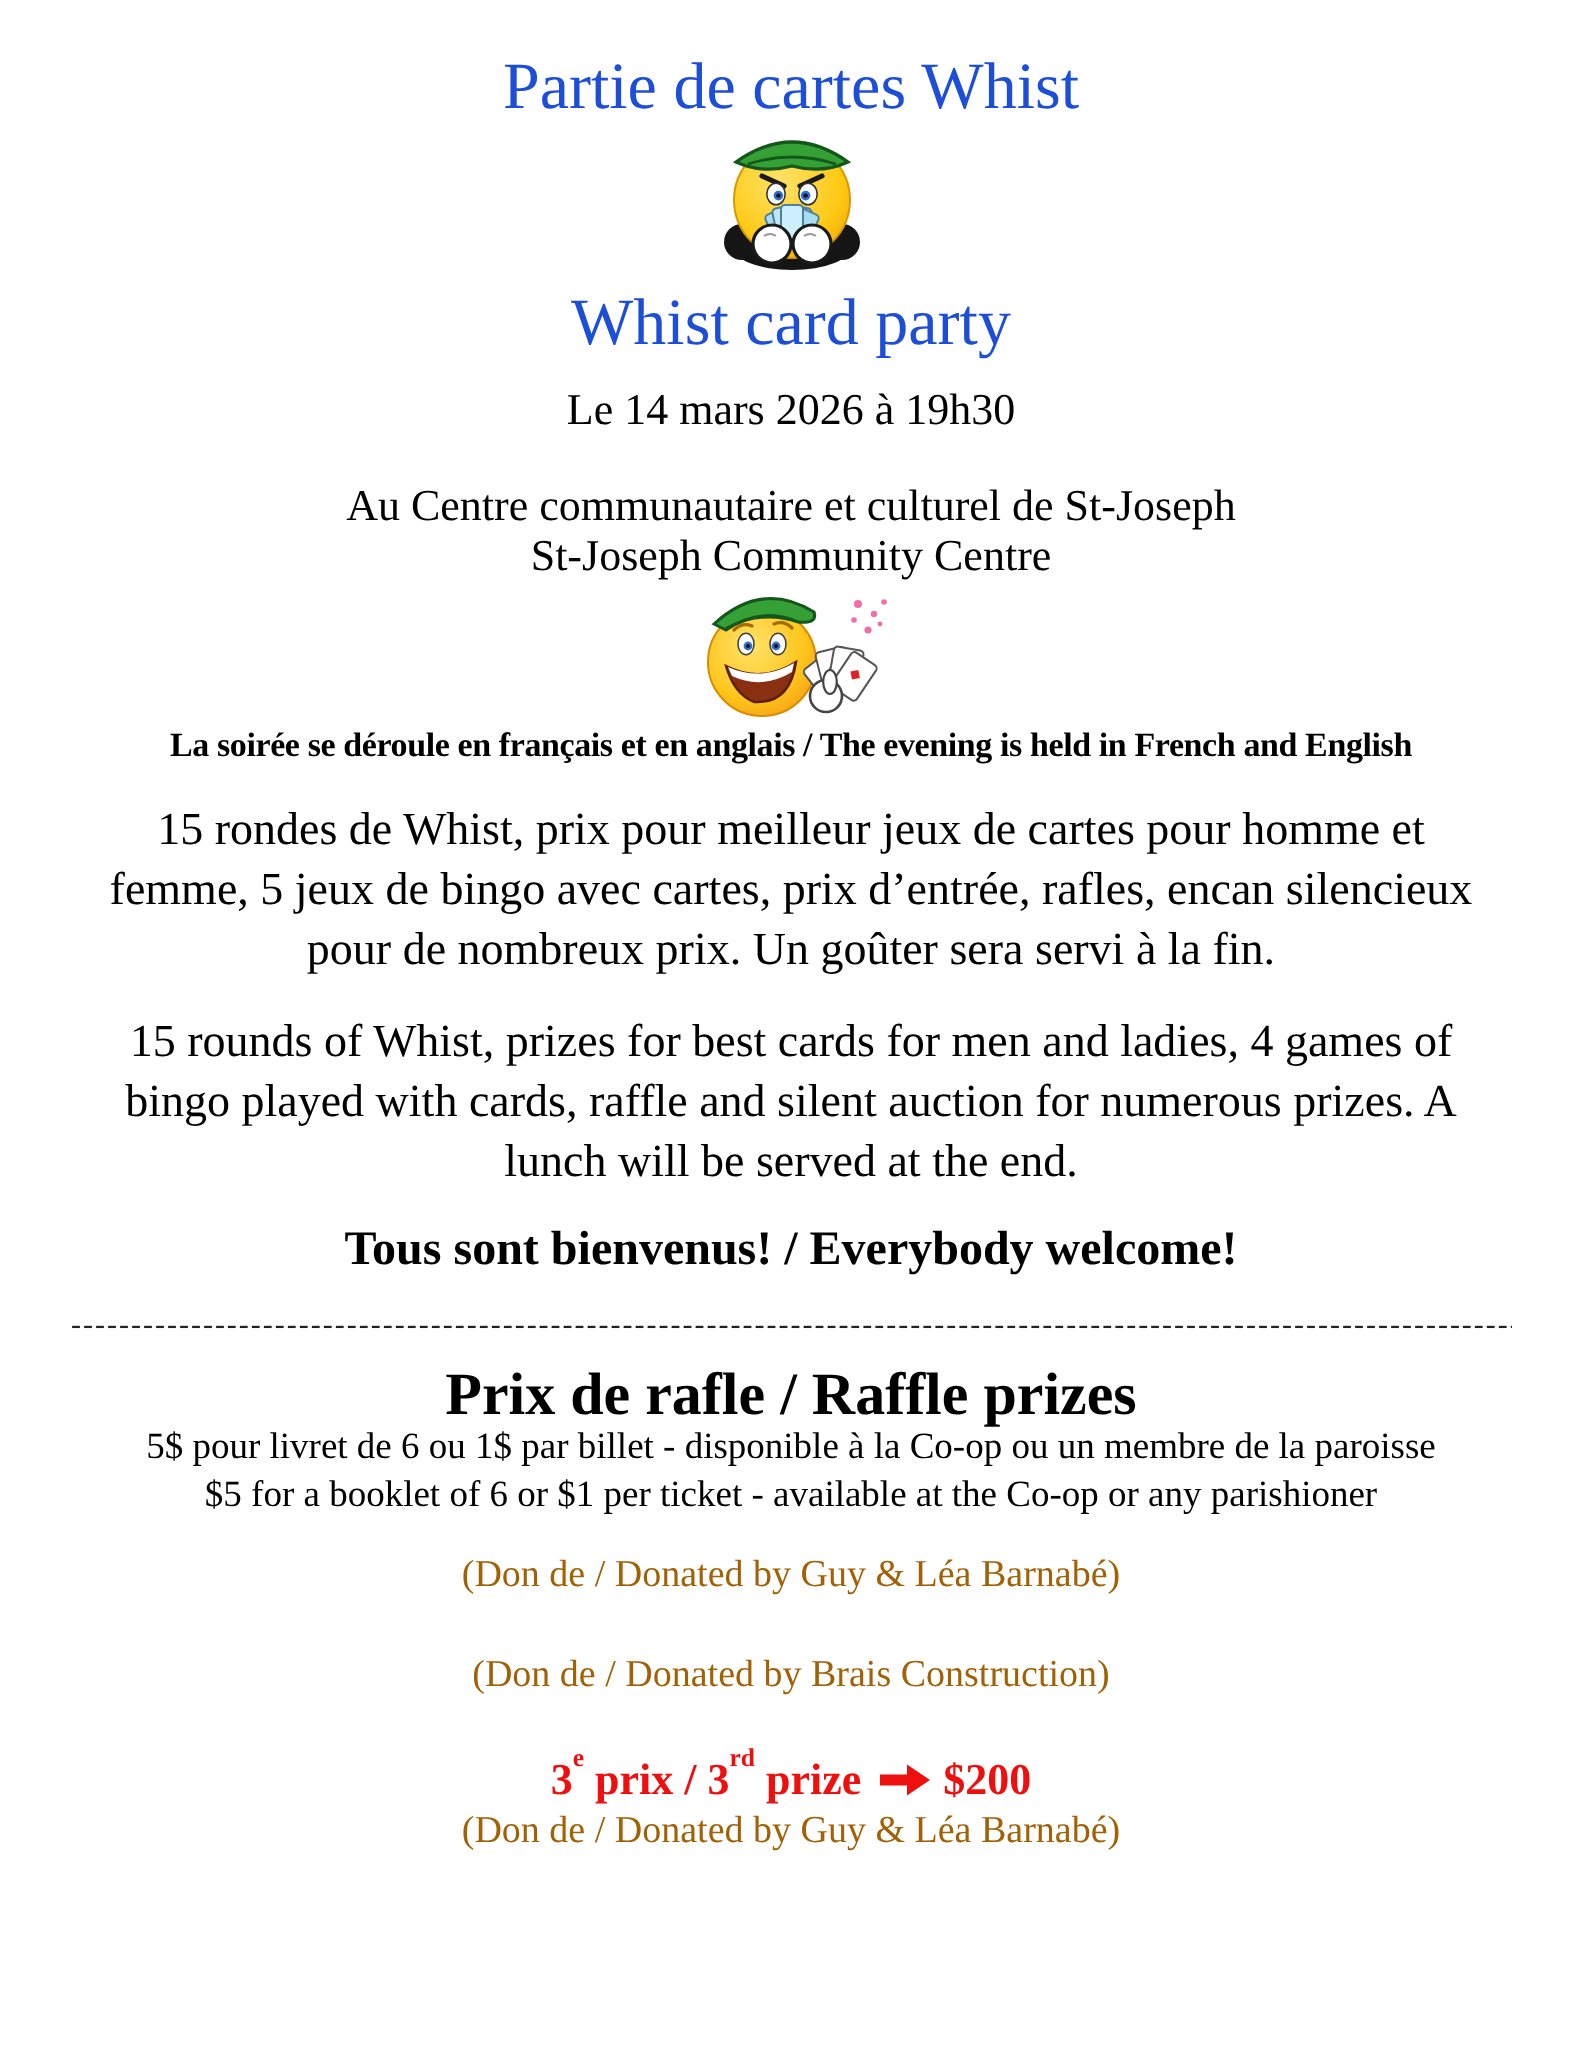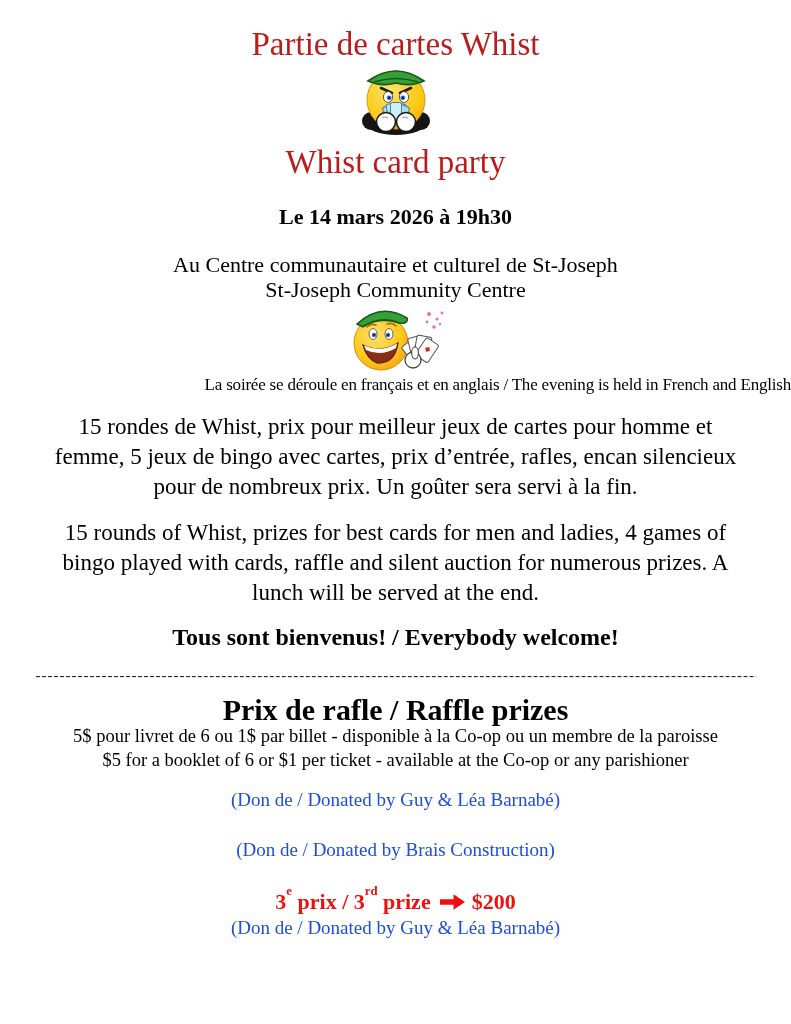--- a/index.html
+++ b/index.html
@@ -4,32 +4,32 @@
 <style>
   html,body{margin:0;padding:0;background:#ffffff;}
   body{
     width:791px;height:1024px;overflow:hidden;
     font-family:"Liberation Serif","DejaVu Serif",serif;
     color:#000;
     -webkit-font-smoothing:antialiased;
   }
   .page{width:791px;height:1024px;box-sizing:border-box;padding-top:26px;text-align:center;}
 
-  .title{font-size:33px;line-height:36px;color:#b91c1c;}
+  .title{font-size:33px;line-height:36px;color:#1d4ed8;}
   .title-en{margin-top:8px;}
   .emoji-wrap{margin-top:4px;line-height:0;}
   .emoji-wrap2{margin-top:6px;line-height:0;}
 
-  .date-block{margin-top:24px;font-size:22px;line-height:26px;font-weight:bold;}
+  .date-block{margin-top:12px;font-size:22px;line-height:26px;}
   .venue-block{margin-top:22px;font-size:22px;line-height:25px;}
   sup.small{font-size:58%;position:relative;top:-0.45em;line-height:0;}
 
   .lang-note{
-    margin-top:2px;font-size:17px;line-height:22px;font-weight:normal;
-    letter-spacing:-0.2px;white-space:nowrap;text-align:right;
+    margin-top:2px;font-size:17px;line-height:22px;font-weight:bold;
+    letter-spacing:-0.2px;white-space:nowrap;
   }
 
   .para{font-size:23px;line-height:30px;margin:16px auto 0;}
   .para-fr{width:706px;}
   .para-en{width:712px;}
 
   .welcome{margin-top:14px;font-size:24px;line-height:30px;font-weight:bold;}
 
   .divider{
     margin:14px auto 0;width:720px;height:18px;overflow:hidden;
@@ -40,21 +40,21 @@
   .raffle-title{margin-top:12px;font-size:30px;line-height:28px;font-weight:bold;}
   .ticket-line{font-size:18.5px;line-height:24px;}
 
   .prize-block{margin-top:26px;}
   .prize-block.first{margin-top:16px;}
   .prize-line{
     font-size:22px;line-height:28px;font-weight:bold;color:#ee0f0f;
     white-space:nowrap;
   }
   .prize-line .arrow{display:inline-block;vertical-align:-2px;margin:0 6px 0 8px;line-height:0;}
-  .donor-line{font-size:19px;line-height:24px;color:#1d4ed8;}
+  .donor-line{font-size:19px;line-height:24px;color:#a16207;}
 </style>
 </head>
 <body>
 
 <div class="page">
 
   <div class="title">Partie de cartes Whist</div>
 
   <div class="emoji-wrap">
     <svg width="72" height="70" viewBox="0 0 72 70" aria-hidden="true">

